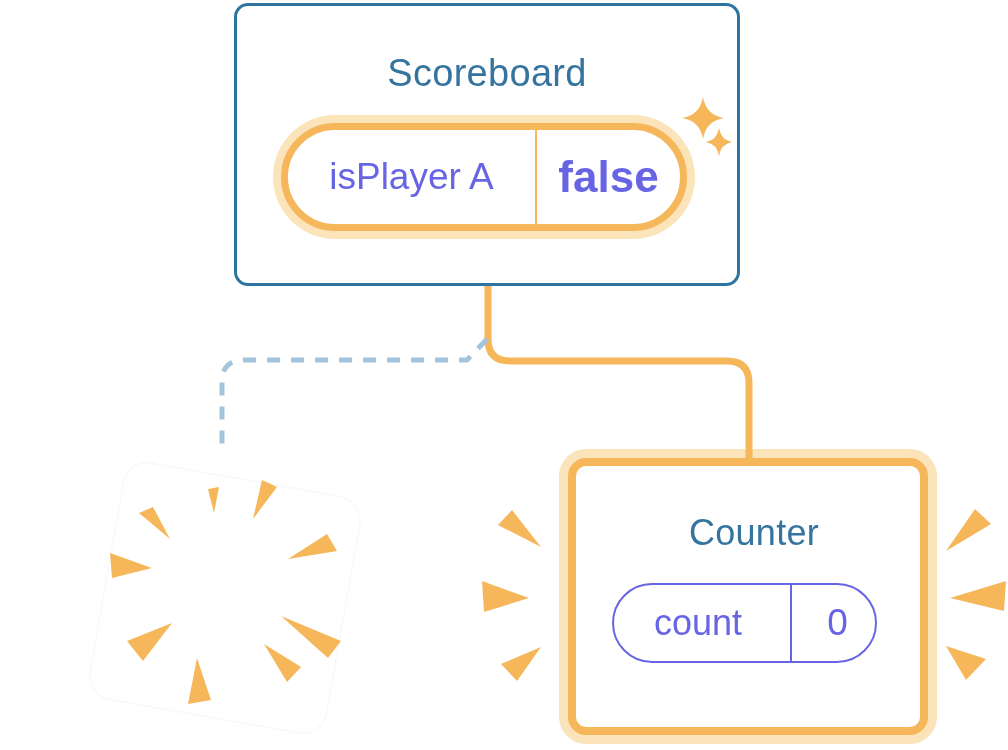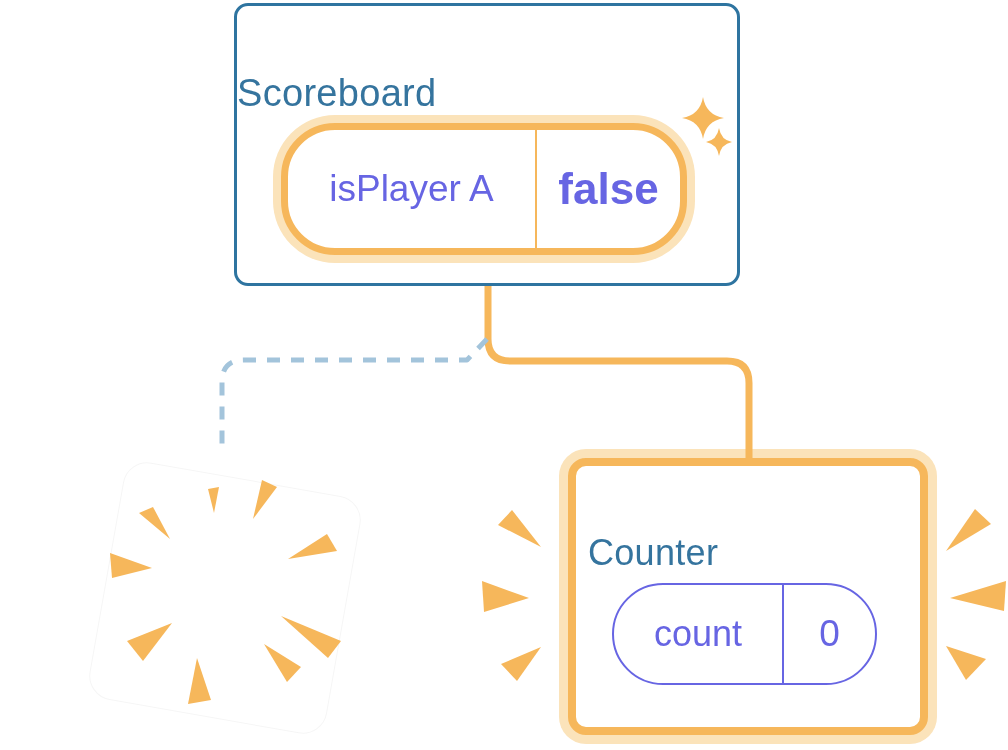--- a/index.html
+++ b/index.html
@@ -18,48 +18,48 @@
   .overlay{position:absolute;left:0;top:0;z-index:3;pointer-events:none;}
 
   .card{position:absolute;background:#fff;z-index:2;}
 
   .scoreboard{
     left:234px;top:3px;width:506px;height:283px;
     border:3px solid var(--blue-border);
     border-radius:14px;
   }
   .card-title{
-    position:absolute;width:100%;
-    color:var(--blue-text);font-weight:500;letter-spacing:.3px;margin-top:20px;
+    position:absolute;width:100%;text-align:center;
+    color:var(--blue-text);font-weight:500;letter-spacing:.3px;
   }
   .scoreboard .card-title{top:46px;font-size:38px;}
 
   .state-pill{
     position:absolute;display:flex;align-items:stretch;background:#fff;
   }
   .scoreboard .state-pill{
-    left:44px;top:117px;width:406px;height:132px;
+    left:44px;top:117px;width:406px;height:108px;
     border:7px solid var(--orange);border-radius:54px;
     box-shadow:0 0 0 8px var(--orange-light);
   }
   .pill-cell{display:flex;align-items:center;justify-content:center;}
   .scoreboard .pill-label{flex:0 0 247px;color:var(--purple);font-size:37px;}
   .scoreboard .pill-divider{width:2px;background:var(--orange);}
   .scoreboard .pill-value{flex:1;color:var(--purple);font-size:44px;font-weight:700;}
 
   .counter{
     left:568px;top:458px;width:360px;height:277px;
     border:8px solid var(--orange);
     border-radius:18px;
     box-shadow:0 0 0 9px var(--orange-light);
   }
   .counter .card-title{top:46px;font-size:36px;padding-left:12px;}
   .counter .state-pill{
-    left:36px;top:117px;width:265px;height:102px;
-    border:2px solid var(--purple);border-radius:51px;
+    left:36px;top:117px;width:265px;height:80px;
+    border:2px solid var(--purple);border-radius:51px;gap:8px;
   }
   .counter .pill-label{flex:0 0 168px;color:var(--purple);font-size:36px;}
   .counter .pill-divider{width:2px;background:var(--purple);}
   .counter .pill-value{flex:1;color:var(--purple);font-size:37px;}
 
   .connector{fill:none;stroke:var(--orange);stroke-width:7;}
   .connector-dashed{fill:none;stroke:var(--dash-blue);stroke-width:5;stroke-dasharray:13 11;stroke-linejoin:round;}
   .ray{fill:var(--orange);}
   .sparkle{fill:var(--orange);}
   .poof-card{fill:#fff;stroke:rgba(0,0,0,0.04);stroke-width:1;}

